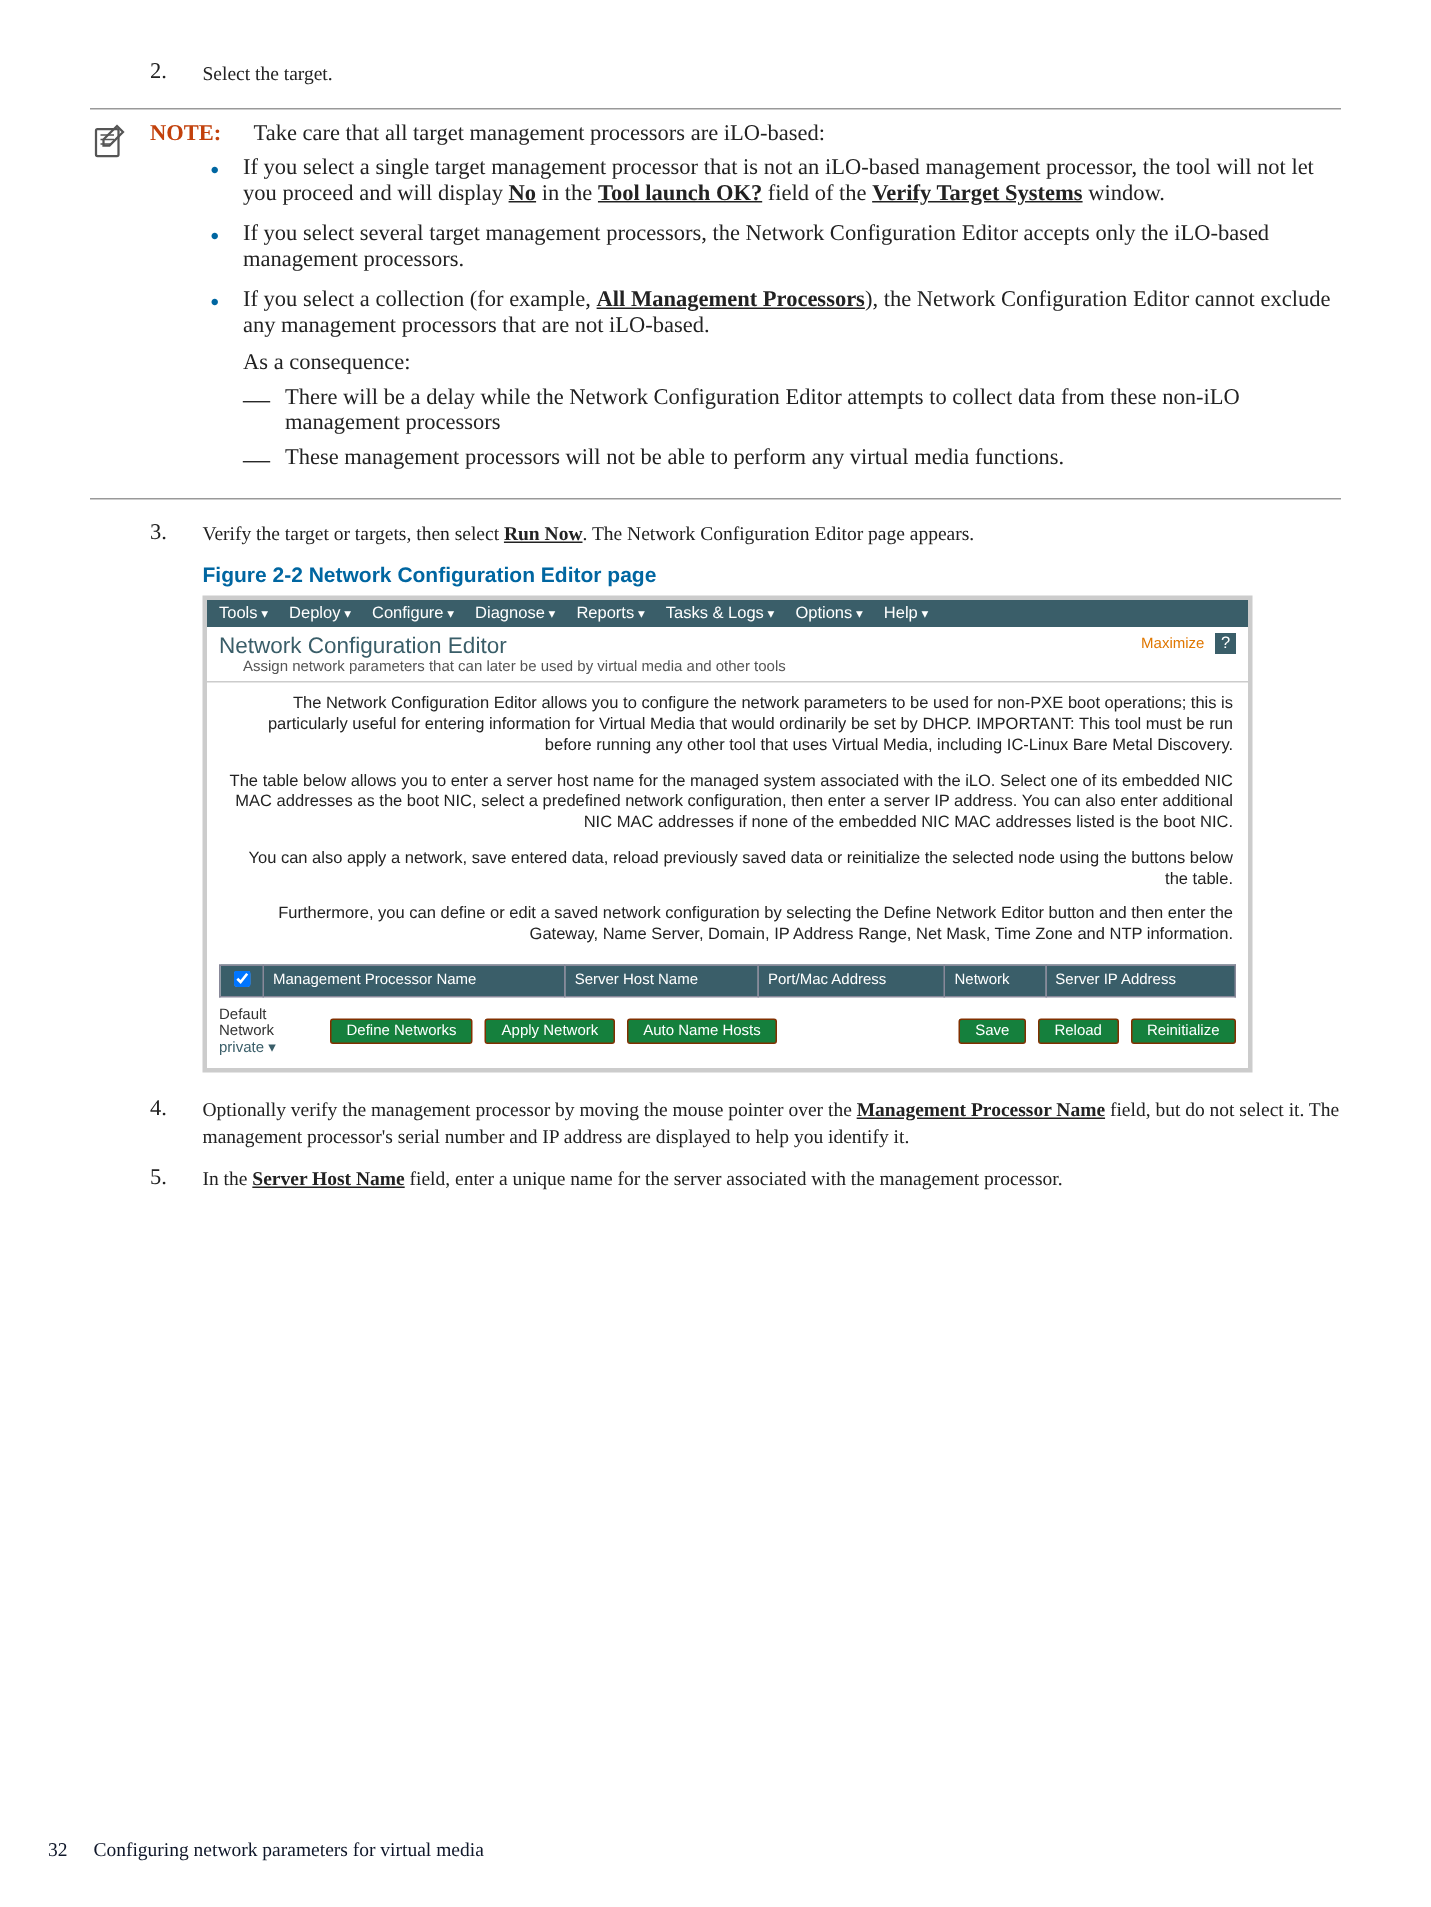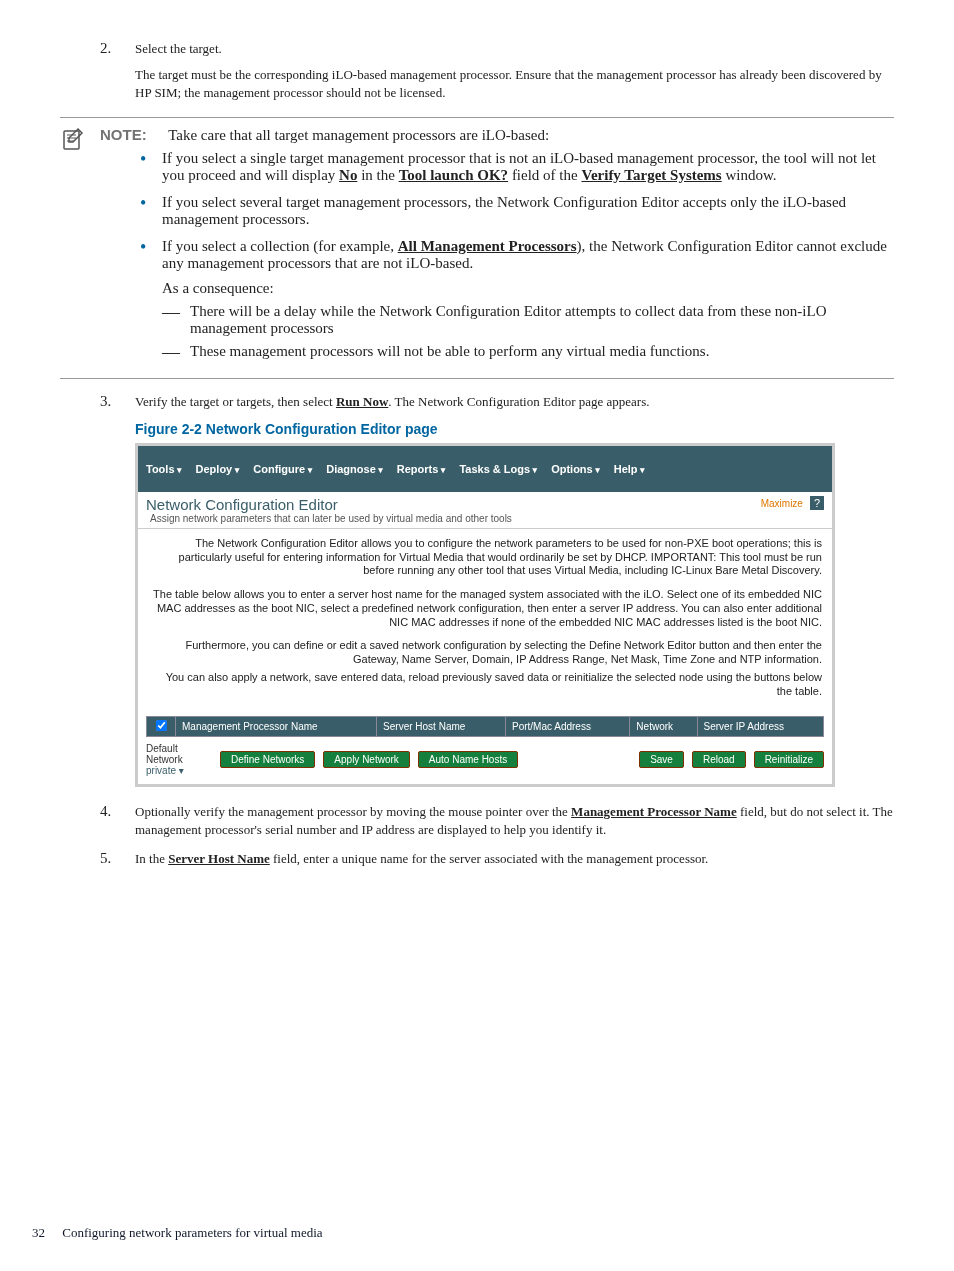--- a/index.html
+++ b/index.html
@@ -49,22 +49,22 @@
   .note-row {
     display: flex;
     align-items: flex-start;
   }
   .note-icon {
     width: 40px;
     flex: 0 0 40px;
     text-align: left;
   }
   .note-label {
-    color: #737373;
-    font-family: Liberation Sans, sans-serif;
+    color: #c2410c;
+    font-family: Liberation Serif, serif;
     font-weight: bold;
     font-size: 15px;
     margin-right: 18px;
   }
   .note-text {
     flex: 1;
     font-size: 15px;
   }
   .bullet-list {
     list-style: none;
@@ -113,22 +113,21 @@
     font-family: Arial, Helvetica, sans-serif;
     font-size: 11px;
     color: #333;
     width: 700px;
     box-sizing: border-box;
   }
   .ss-menubar {
     background: #3a5e69;
     color: #fff;
     display: flex;
-    padding: 17px 8px;
-    font-weight: bold;
+    padding: 3px 8px;
   }
   .ss-menubar .mitem {
     margin-right: 14px;
     white-space: nowrap;
   }
   .ss-menubar .caret::after {
     content: " \25BE";
     font-size: 9px;
   }
   .ss-title-row {
@@ -138,21 +137,21 @@
     padding: 4px 8px 0 8px;
     background: #fff;
   }
   .ss-title {
     font-size: 15px;
     color: #3a5e69;
   }
   .ss-subtitle {
     font-size: 10px;
     color: #555;
-    padding: 0 8px 4px 12px;
+    padding: 0 8px 4px 24px;
     border-bottom: 1px solid #ccc;
   }
   .ss-maximize { color: #e07700; font-size: 10px; padding-left: 22px; }
   .ss-help {
     display:inline-block;background:#3a5e69;color:#fff;
     width:14px;height:14px;text-align:center;line-height:14px;margin-left:4px;
   }
   .ss-body {
     padding: 8px 10px;
     color: #222;
@@ -225,21 +224,20 @@
 <body>
 
 <div class="page">
 
 <div class="ol-main">
 
   <div class="ol-item">
     <div class="ol-num">2.</div>
     <div class="ol-body">
       <div>Select the target.</div>
-      <div class="ol-sub" style="margin-left:0;margin-top:8px;">The target must be the corresponding iLO-based management processor. Ensure that the management processor has already been discovered by HP SIM; the management processor should not be licensed.</div>
     </div>
   </div>
 
   <div class="note-box">
     <div class="note-row">
       <div class="note-icon">
         <svg width="26" height="26" viewBox="0 0 26 26">
           <rect x="4" y="5" width="15" height="18" rx="1" fill="none" stroke="#555" stroke-width="1.5"></rect>
           <line x1="7" y1="9" x2="16" y2="9" stroke="#555" stroke-width="1"></line>
           <line x1="7" y1="12" x2="16" y2="12" stroke="#555" stroke-width="1"></line>
@@ -292,22 +290,22 @@
       <div class="ss-title">Network Configuration Editor</div>
       <div>
         <span class="ss-maximize">Maximize</span>
         <span class="ss-help">?</span>
       </div>
     </div>
     <div class="ss-subtitle">Assign network parameters that can later be used by virtual media and other tools</div>
     <div class="ss-body">
       <p>The Network Configuration Editor allows you to configure the network parameters to be used for non-PXE boot operations; this is particularly useful for entering information for Virtual Media that would ordinarily be set by DHCP. IMPORTANT: This tool must be run before running any other tool that uses Virtual Media, including IC-Linux Bare Metal Discovery.</p>
       <p>The table below allows you to enter a server host name for the managed system associated with the iLO. Select one of its embedded NIC MAC addresses as the boot NIC, select a predefined network configuration, then enter a server IP address. You can also enter additional NIC MAC addresses if none of the embedded NIC MAC addresses listed is the boot NIC.</p>
+      <p>You can also apply a network, save entered data, reload previously saved data or reinitialize the selected node using the buttons below the table.</p>
       <p style="margin-bottom:4px;">Furthermore, you can define or edit a saved network configuration by selecting the Define Network Editor button and then enter the Gateway, Name Server, Domain, IP Address Range, Net Mask, Time Zone and NTP information.</p>
-      <p>You can also apply a network, save entered data, reload previously saved data or reinitialize the selected node using the buttons below the table.</p>
     </div>
     <table class="ss-table">
       <tbody>
             <tr>
         <th class="chkcell"><input type="checkbox" checked="" style="margin: 0px; width: 11px; height: 11px;"></th>
         <th>Management Processor Name</th>
         <th>Server Host Name</th>
         <th>Port/Mac Address</th>
         <th>Network</th>
         <th>Server IP Address</th>

